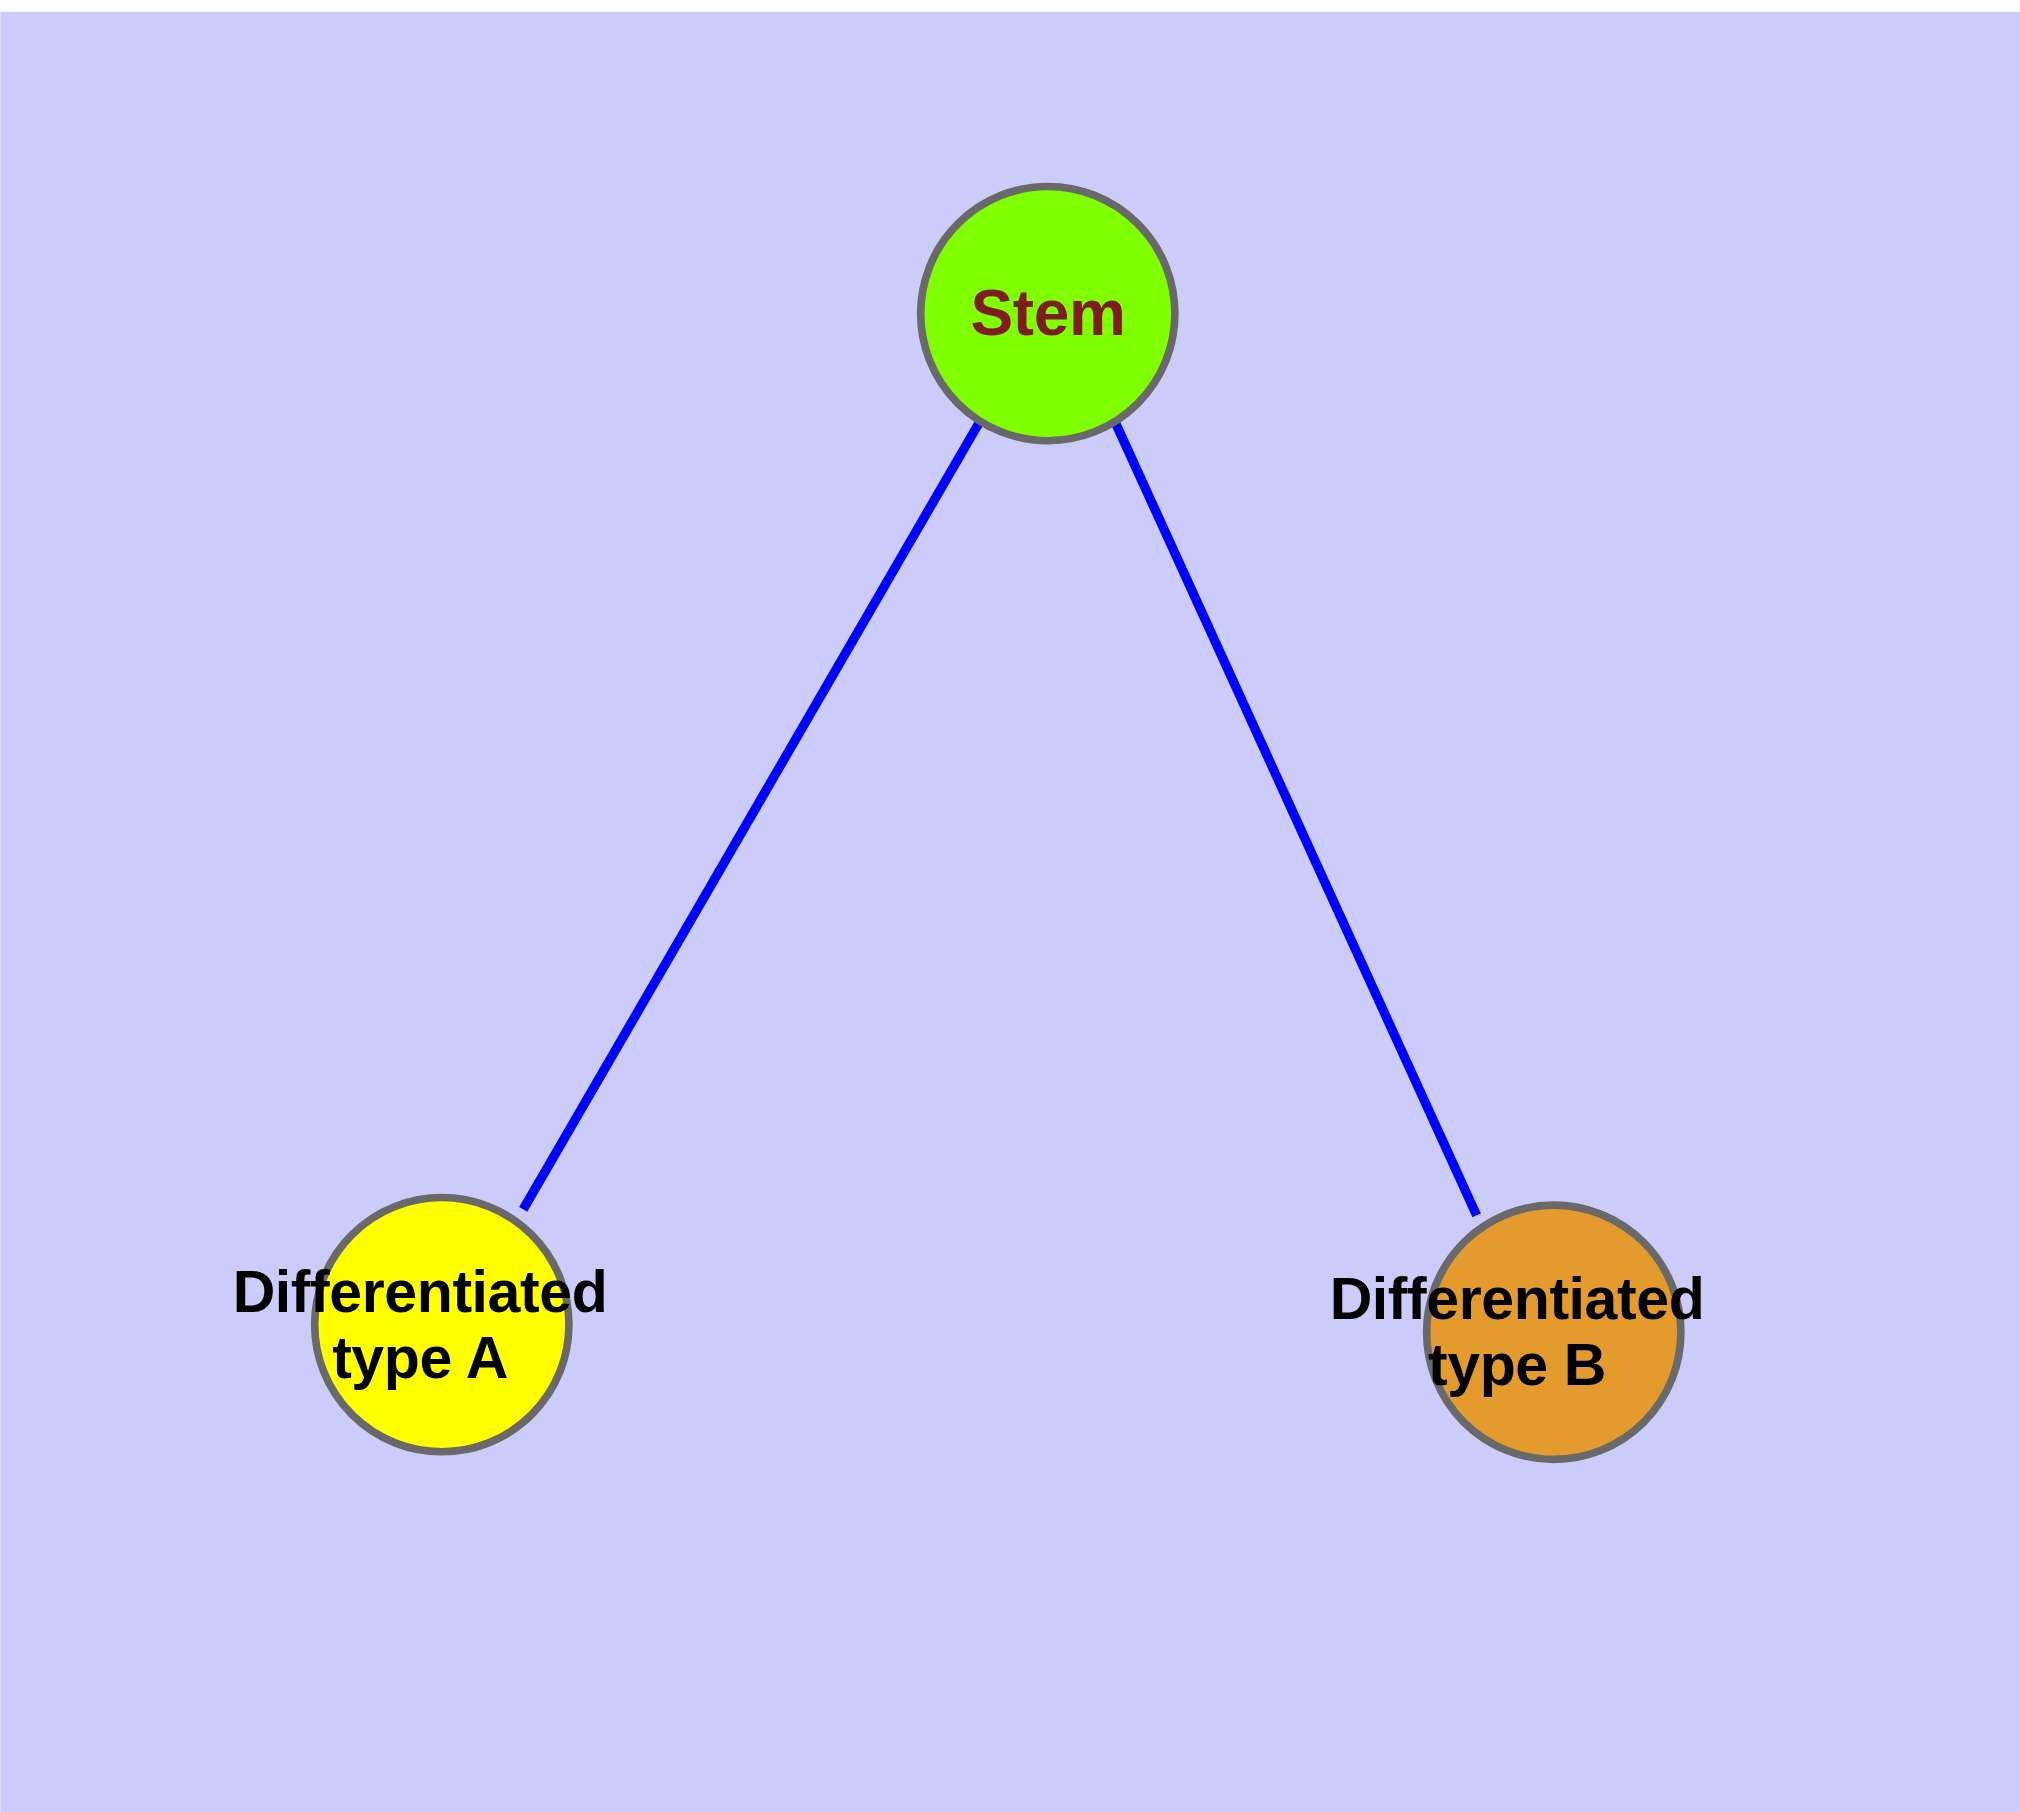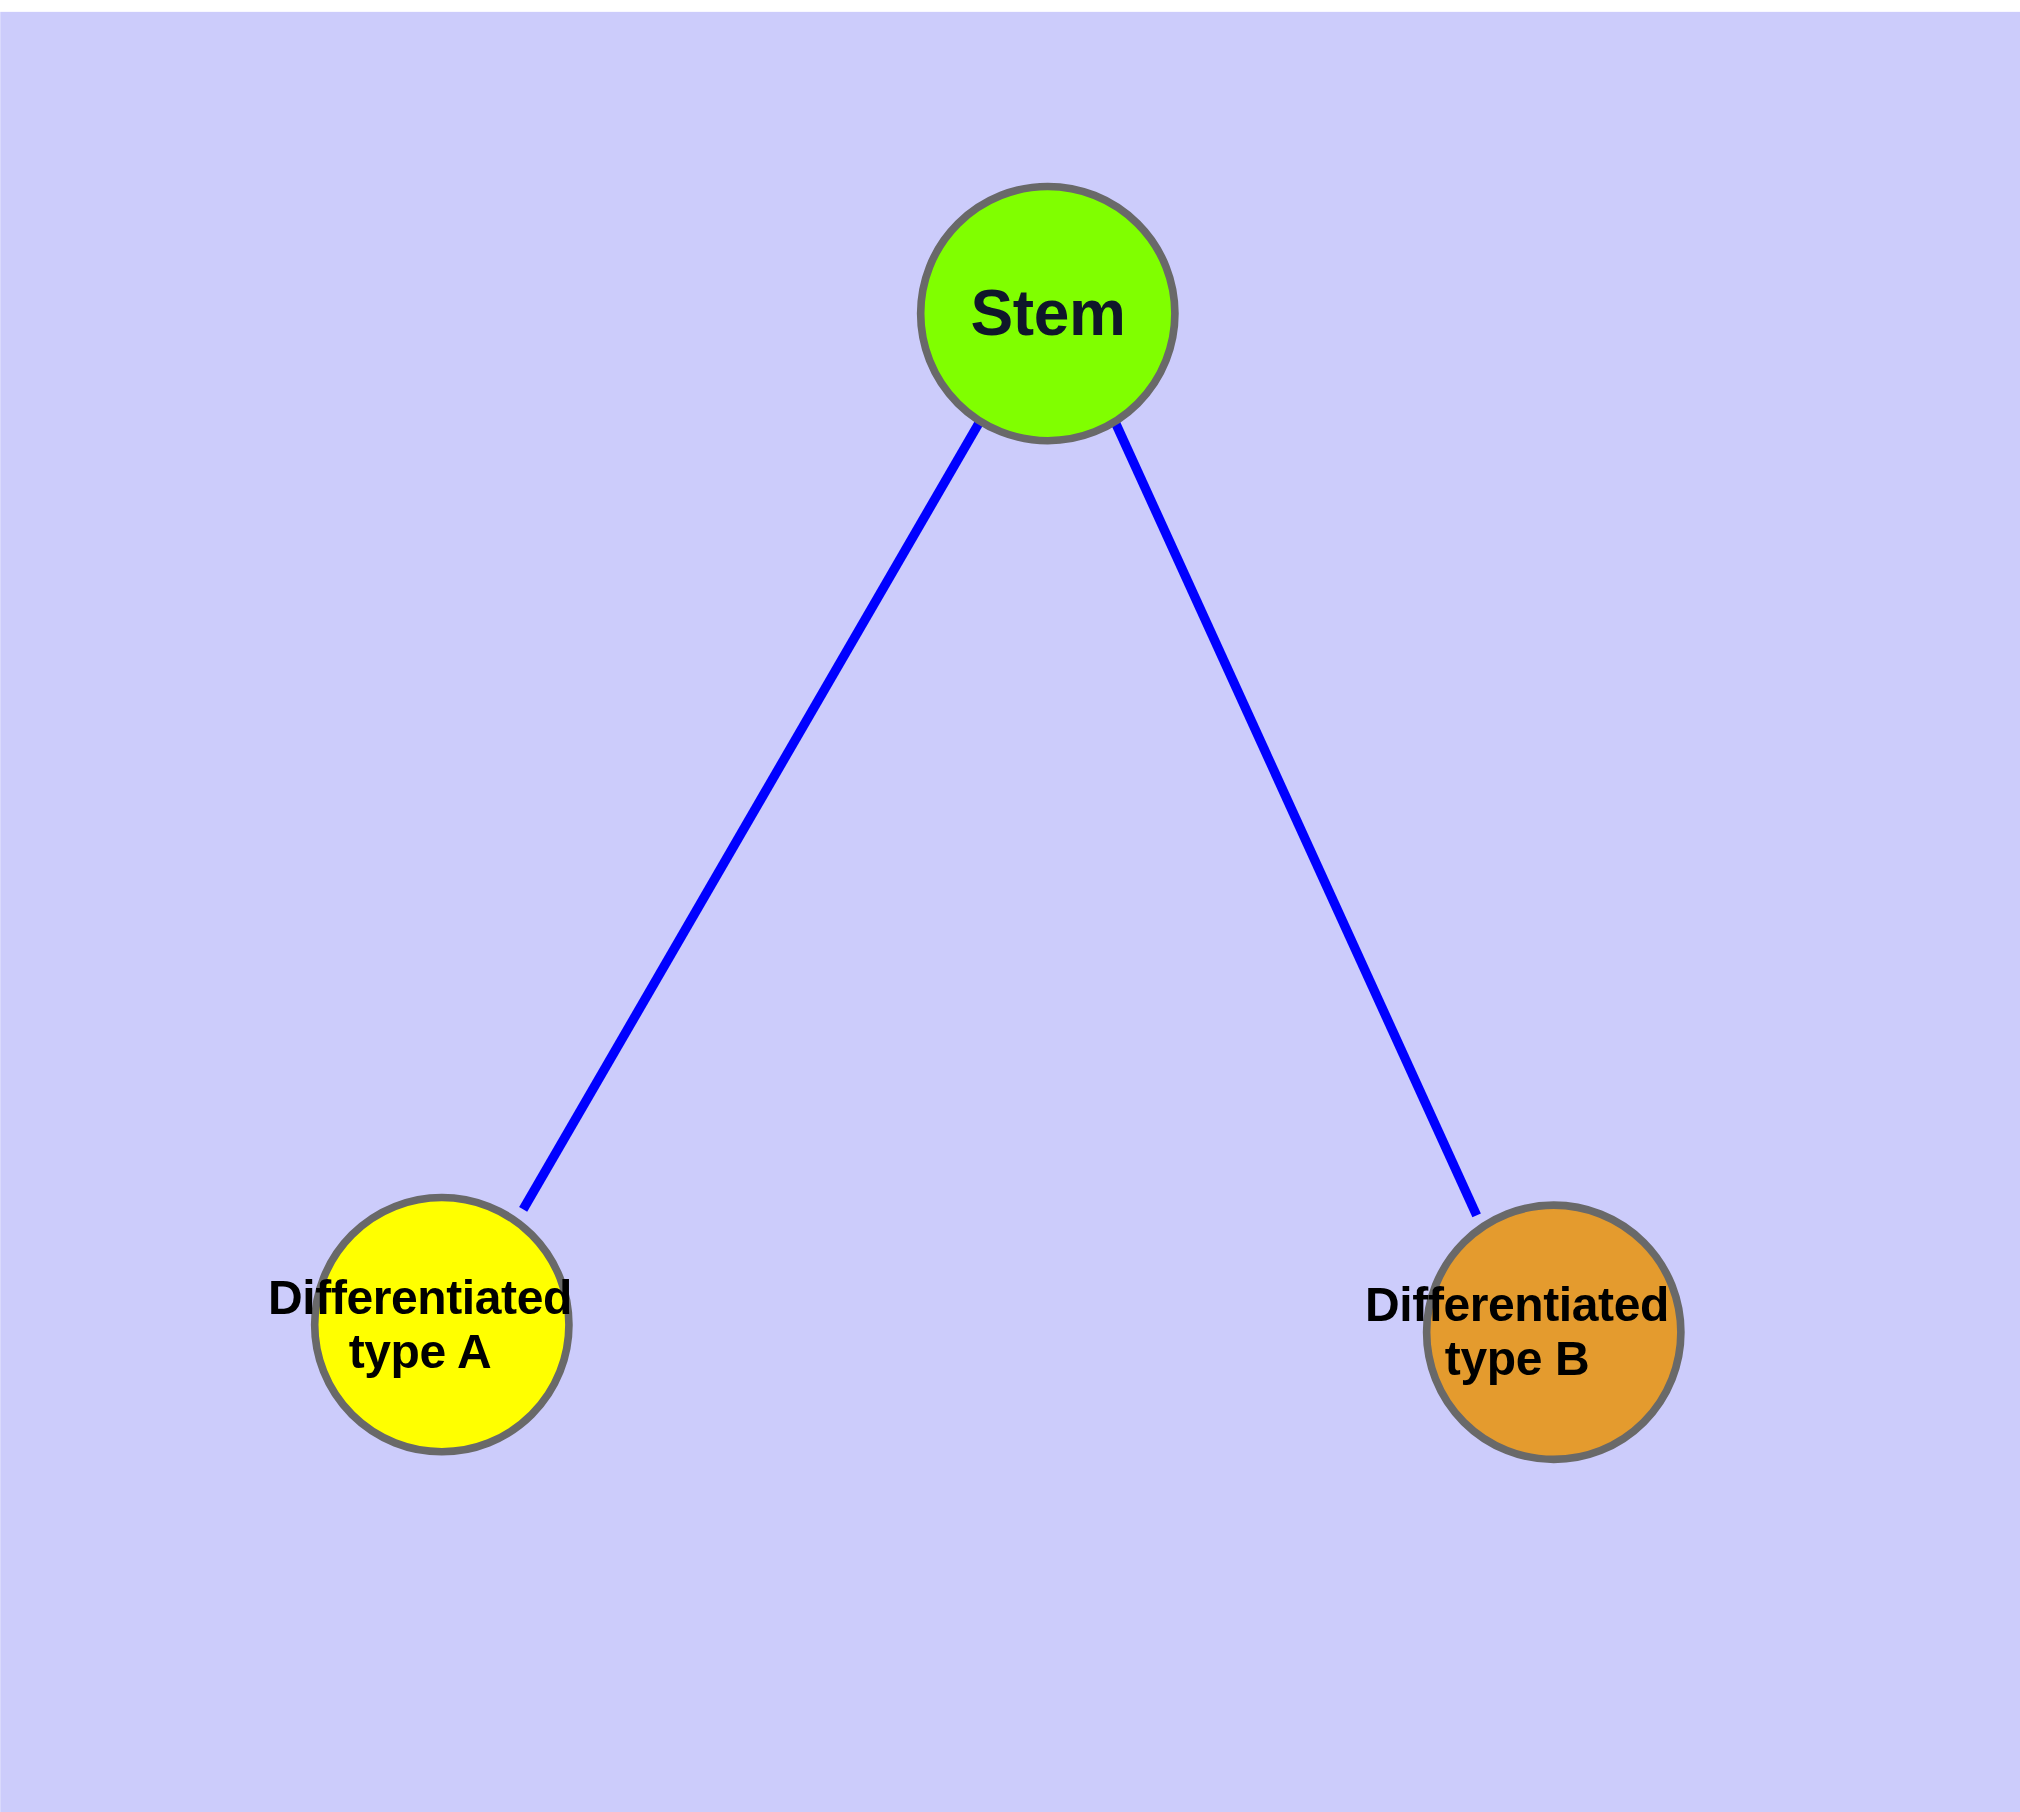--- a/index.html
+++ b/index.html
@@ -37,21 +37,21 @@
     white-space: pre;
     line-height: 1.12;
     letter-spacing: -0.4px;
     pointer-events: none;
     transform: translate(-50%, -50%);
   }
   .label-stem {
     font-size: 64px;
   }
   .label-type {
-    font-size: 48px;
+    font-size: 59px;
   }
 </style>
 </head>
 <body>
 
 <div id="canvas" style="background: rgb(255, 255, 255);">
 
   <svg id="graph-svg" viewBox="0 0 2384 2138" xmlns="http://www.w3.org/2000/svg">
 
     <rect id="bg-rect" x="0" y="14" width="2384" height="2124" fill="#ccccfb"></rect>
@@ -61,20 +61,20 @@
       <line id="edge-1" x1="1315" y1="497" x2="1742" y2="1434" stroke="#0000ff" stroke-width="11" stroke-linecap="butt"></line>
     </g>
 
     <g id="nodes-group">
       <circle id="node-0" cx="1236" cy="370" r="150" fill="#80ff00" stroke="#696969" stroke-width="9"></circle>
       <circle id="node-1" cx="521" cy="1563" r="150" fill="#ffff00" stroke="#696969" stroke-width="9"></circle>
       <circle id="node-2" cx="1833" cy="1572" r="150" fill="#e49b2e" stroke="#696969" stroke-width="9"></circle>
     </g>
   </svg>
 
-  <div class="node-label label-stem" id="label-0" style="left: 1048px; top: 314px; color: #0f172a;"><span>Stem</span></div>
+  <div class="node-label label-stem" id="label-0" style="left: 1048px; top: 314px; color: #7f1d1d;"><span>Stem</span></div>
 
   <div class="node-label label-type" id="label-1" style="left: 420px; top: 1325px; color: rgb(0, 0, 0);"><span>Differentiated</span><br><span>type A</span></div>
 
   <div class="node-label label-type" id="label-2" style="left: 1517px; top: 1332px; color: rgb(0, 0, 0);"><span>Differentiated</span><br><span>type B</span></div>
 
 </div>
 
 
 </body></html>

